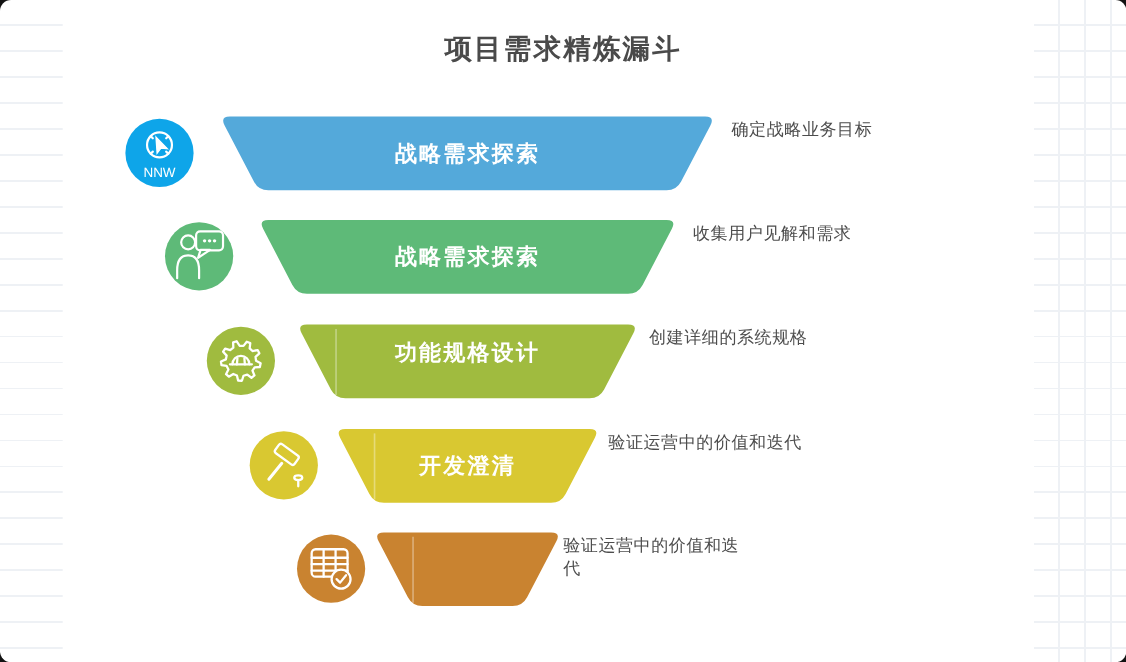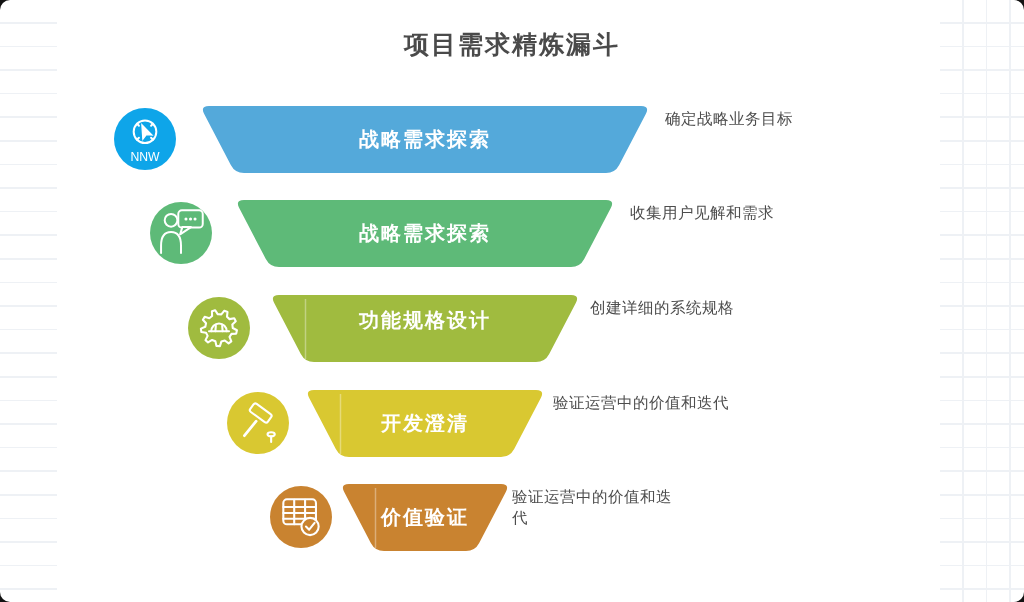--- a/index.html
+++ b/index.html
@@ -114,21 +114,20 @@
       <path d="M46.5 47 v6"></path>
     </g>
         </svg>
     </div>
     <div class="stage-desc" style="left:553px;top:392px;width:215px">验证运营中的价值和迭代</div>
 
     <svg class="trap" style="left:340px;top:484px" width="170" height="67" viewBox="0 0 170 67">
       <path d="M 9.0 0.0 L 161.0 0.0 Q 170 0 165.8 8.0 L 139.2 59.0 Q 135 67 126.0 67.0 L 44.0 67.0 Q 35 67 30.8 59.0 L 4.2 8.0 Q 0 0 9.0 0.0 Z" fill="#c98330"></path>
         <line x1="35.5" y1="4" x2="35.5" y2="64" stroke="rgba(255,255,255,0.35)" stroke-width="1.5"></line>
     </svg>
-    <div class="stage-label" style="left:340px;top:484px;width:170px;height:67px">价值验证</div>
     <div class="icon-badge" style="left:270px;top:486px;background:#c98330">
       <svg viewBox="0 0 64 64">
     <g stroke="#fff" stroke-width="2.3" fill="none" stroke-linecap="round" stroke-linejoin="round">
       <rect x="12.5" y="12.5" width="36" height="27.5" rx="4"></rect>
       <path d="M12.5 21 H48.5 M12.5 27.5 H48.5 M12.5 34 H48.5"></path>
       <path d="M24.5 13 V40 M36.5 13 V40"></path>
       <circle cx="42" cy="42.5" r="9.5" fill="#c98330"></circle>
       <path d="M37.5 42.5 L41 46 L47 38.5"></path>
     </g>
         </svg>

